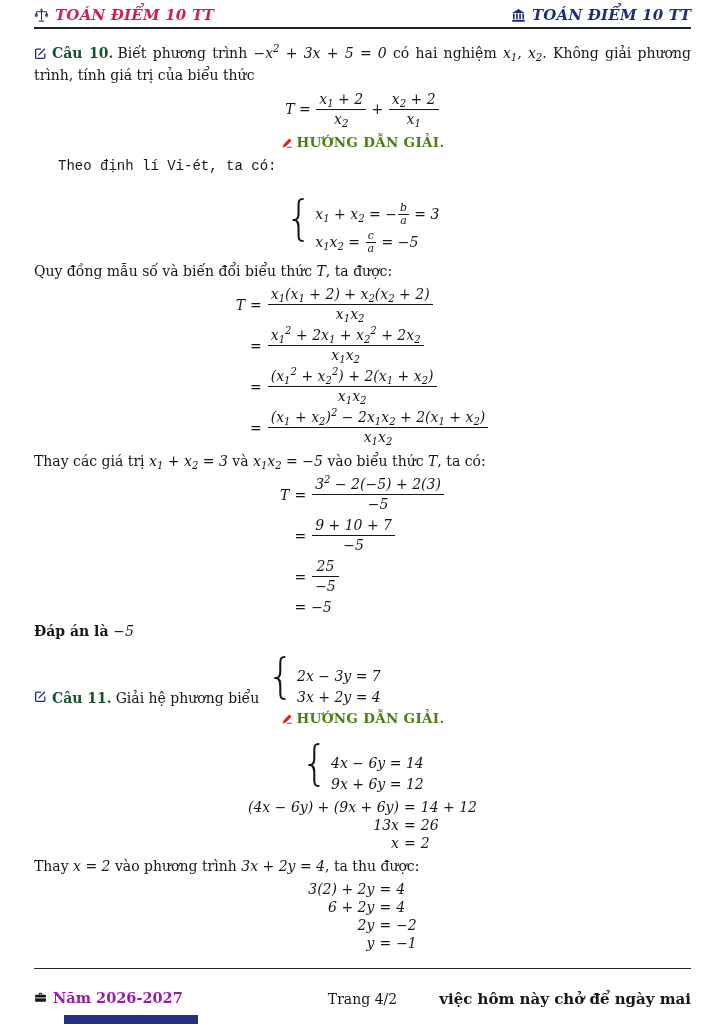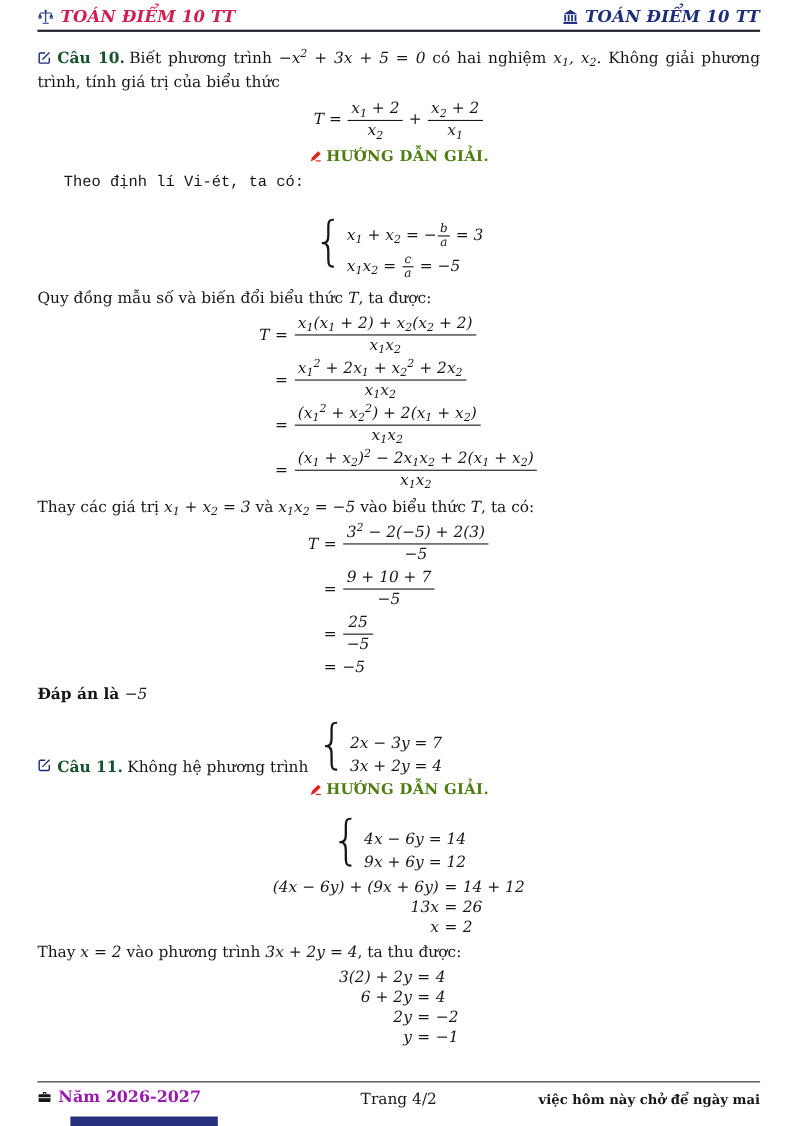--- a/index.html
+++ b/index.html
@@ -72,26 +72,26 @@
 
   .answer { font-weight:bold; margin:8px 0 6px 0; }
   .answer .mi { font-weight:normal; }
 
   .qline { display:flex; align-items:flex-end; margin:8px 0 2px 0; }
   .qline .lead { margin-right:8px; }
 
   
   footer {
     position:absolute; left:34px; right:34px; bottom:16px;
-    border-top:1.7px solid #20242c; padding-top:5px;
+    border-top:1.7px solid #20242c; padding-top:20px;
     display:flex; align-items:baseline;
   }
   .fleft  { flex:1; display:flex; align-items:center; gap:6px; color:#991bad; font-weight:bold; font-size:14.5px; }
   .fcenter{ flex:0 0 auto; }
-  .fright { flex:1; text-align:right; font-weight:bold; font-size:12px; }
+  .fright { flex:1; text-align:right; font-weight:bold; font-size:15px; }
   .bottombar { position:absolute; left:64px; bottom:0; width:134px; height:9px; background:#25317c; }
 </style>
 </head>
 <body>
 
 <div class="page">
 
   <header>
     <div class="hgroup">
       <span class="icon">
@@ -207,21 +207,21 @@
     <div class="qline">
       <span class="qicon">
         <svg width="13" height="13" viewBox="0 0 24 24">
           <g fill="none" stroke="#1c2e7b" stroke-width="2.4">
             <path d="M20 12 v7 a2 2 0 0 1 -2 2 H5 a2 2 0 0 1 -2 -2 V6 a2 2 0 0 1 2 -2 h8"></path>
           </g>
           <path d="M10 15 L21 4 l-1.6-1.6 L8.4 13.4 8 16 Z" fill="#1c2e7b"></path>
         </svg>
       </span>
       <b class="qlabel">Câu 11.</b>
-      <span class="lead">Không hệ phương trình</span>
+      <span class="lead">Giải hệ phương biểu</span>
       <span class="cases">
         <span class="brace">{</span>
         <span class="clines">
           <span class="cline"><span class="mi">2x − 3y = 7</span></span>
           <span class="cline"><span class="mi">3x + 2y = 4</span></span>
         </span>
       </span>
     </div>
 
     <div class="guide">

